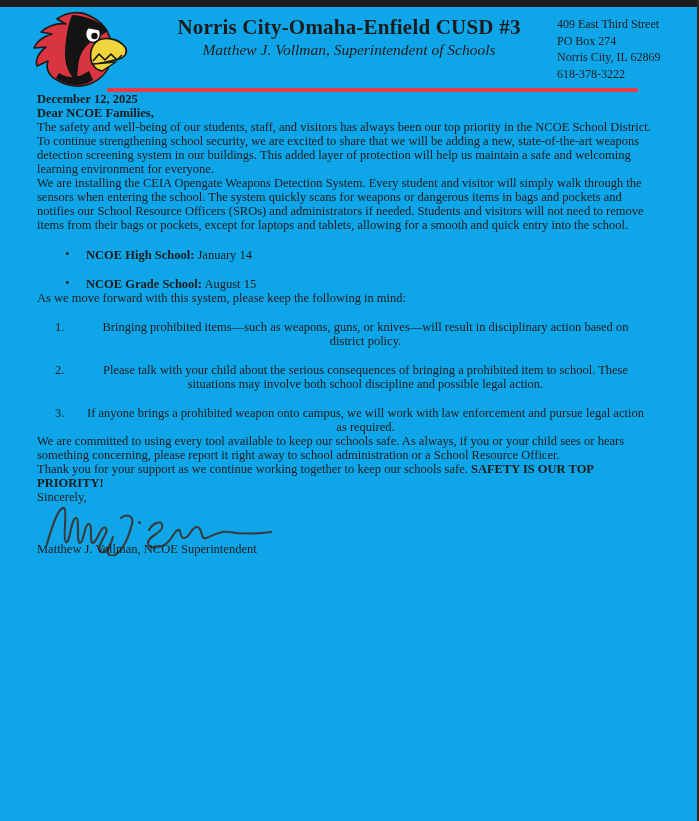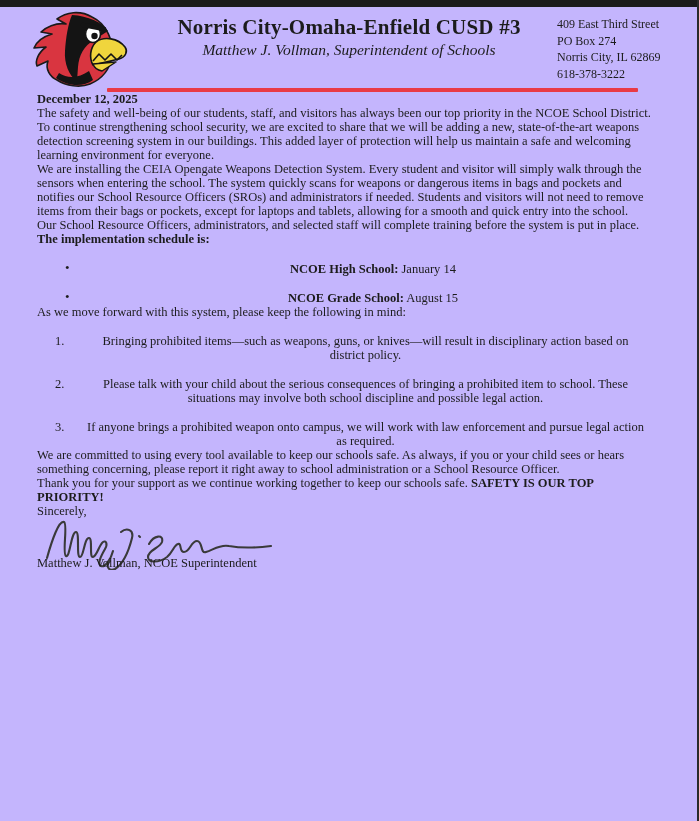--- a/index.html
+++ b/index.html
@@ -1,20 +1,20 @@
 <!DOCTYPE html>
 <html><head>
 <meta charset="utf-8">
 <style>
   html,body{margin:0;padding:0;}
   body{background:#ffffff;}
   .page{
     position:relative;
     width:699px;height:821px;
-    background:#c4b5fd;
+    background:#0ea5e9;
     overflow:hidden;
     font-family:"Liberation Serif","DejaVu Serif",serif;
     color:#1c1c1c;
     box-sizing:border-box;
     border-right:2px solid #2a2a2a;
   }
   .top-bar{position:absolute;left:0;top:0;width:100%;height:7px;background:#1b1b1b;}
   
   .header{position:absolute;left:0;top:7px;width:100%;height:85px;}
   .logo-wrap{position:absolute;left:30px;top:2px;width:104px;height:80px;}
@@ -26,21 +26,21 @@
   
   .content{position:absolute;left:37px;top:92px;width:623px;font-size:12.5px;line-height:14px;}
   .content p{margin:0;}
   .date{margin-top:36px;font-weight:bold;}
   .salutation{margin-top:46px;font-weight:bold;}
   .para1{margin-top:11px;}
   .para{margin-top:14px;}
   .para3{margin-top:20px;}
   b,.bold{font-weight:bold;}
   .bullet-list{margin:0;padding:0;list-style:none;}
-  .bullet-item{margin:15px 0 0 28px;position:relative;padding-left:21px;text-align:center;}
+  .bullet-item{margin:15px 0 0 28px;position:relative;padding-left:21px;}
   .bullet-item:first-child{margin-top:16px;}
   .bullet-item::before{content:"•";position:absolute;left:0;top:-1px;font-size:13px;}
   .num-list{margin:0;padding:0;list-style:none;}
   .num-item{display:flex;margin-top:15px;}
   .num-item .num{width:30px;flex:0 0 30px;margin-left:18px;}
   .num-item .num-text{flex:1;padding-right:14px;text-align:center;}
   .para-after-list{margin-top:17px;}
   .closing{margin-top:15px;}
   .signature-wrap{margin:-4px 0 -14px 6px;height:56px;}
   .signer-name{margin-top:0;}
@@ -87,26 +87,26 @@
       <div>618-378-3222</div>
     </div>
 
     <div class="red-line"></div>
   </div>
 
   <div class="content">
 
     <p class="date">December 12, 2025</p>
 
+    <p class="salutation">Dear NCOE Families,</p>
 
     <p class="para1">The safety and well-being of our students, staff, and visitors has always been our top priority in the NCOE School District. To continue strengthening school security, we are excited to share that we will be adding a new, state-of-the-art weapons detection screening system in our buildings. This added layer of protection will help us maintain a safe and welcoming learning environment for everyone.</p>
 
     <p class="para">We are installing the CEIA Opengate Weapons Detection System. Every student and visitor will simply walk through the sensors when entering the school. The system quickly scans for weapons or dangerous items in bags and pockets and notifies our School Resource Officers (SROs) and administrators if needed. Students and visitors will not need to remove items from their bags or pockets, except for laptops and tablets, allowing for a smooth and quick entry into the school.</p>
 
-    <p class="para3"><span>Our School Resource Officers, administrators, and selected staff will complete training before the system is put in place. </span><span class="bold">The implementation schedule is:</span></p>
 
     <ul class="bullet-list">
       <li class="bullet-item"><span class="bold">NCOE High School:</span><span> January 14</span></li>
       <li class="bullet-item"><span class="bold">NCOE Grade School:</span><span> August 15</span></li>
     </ul>
 
 
     <p class="para">As we move forward with this system, please keep the following in mind:</p>
 
     <ol class="num-list">

